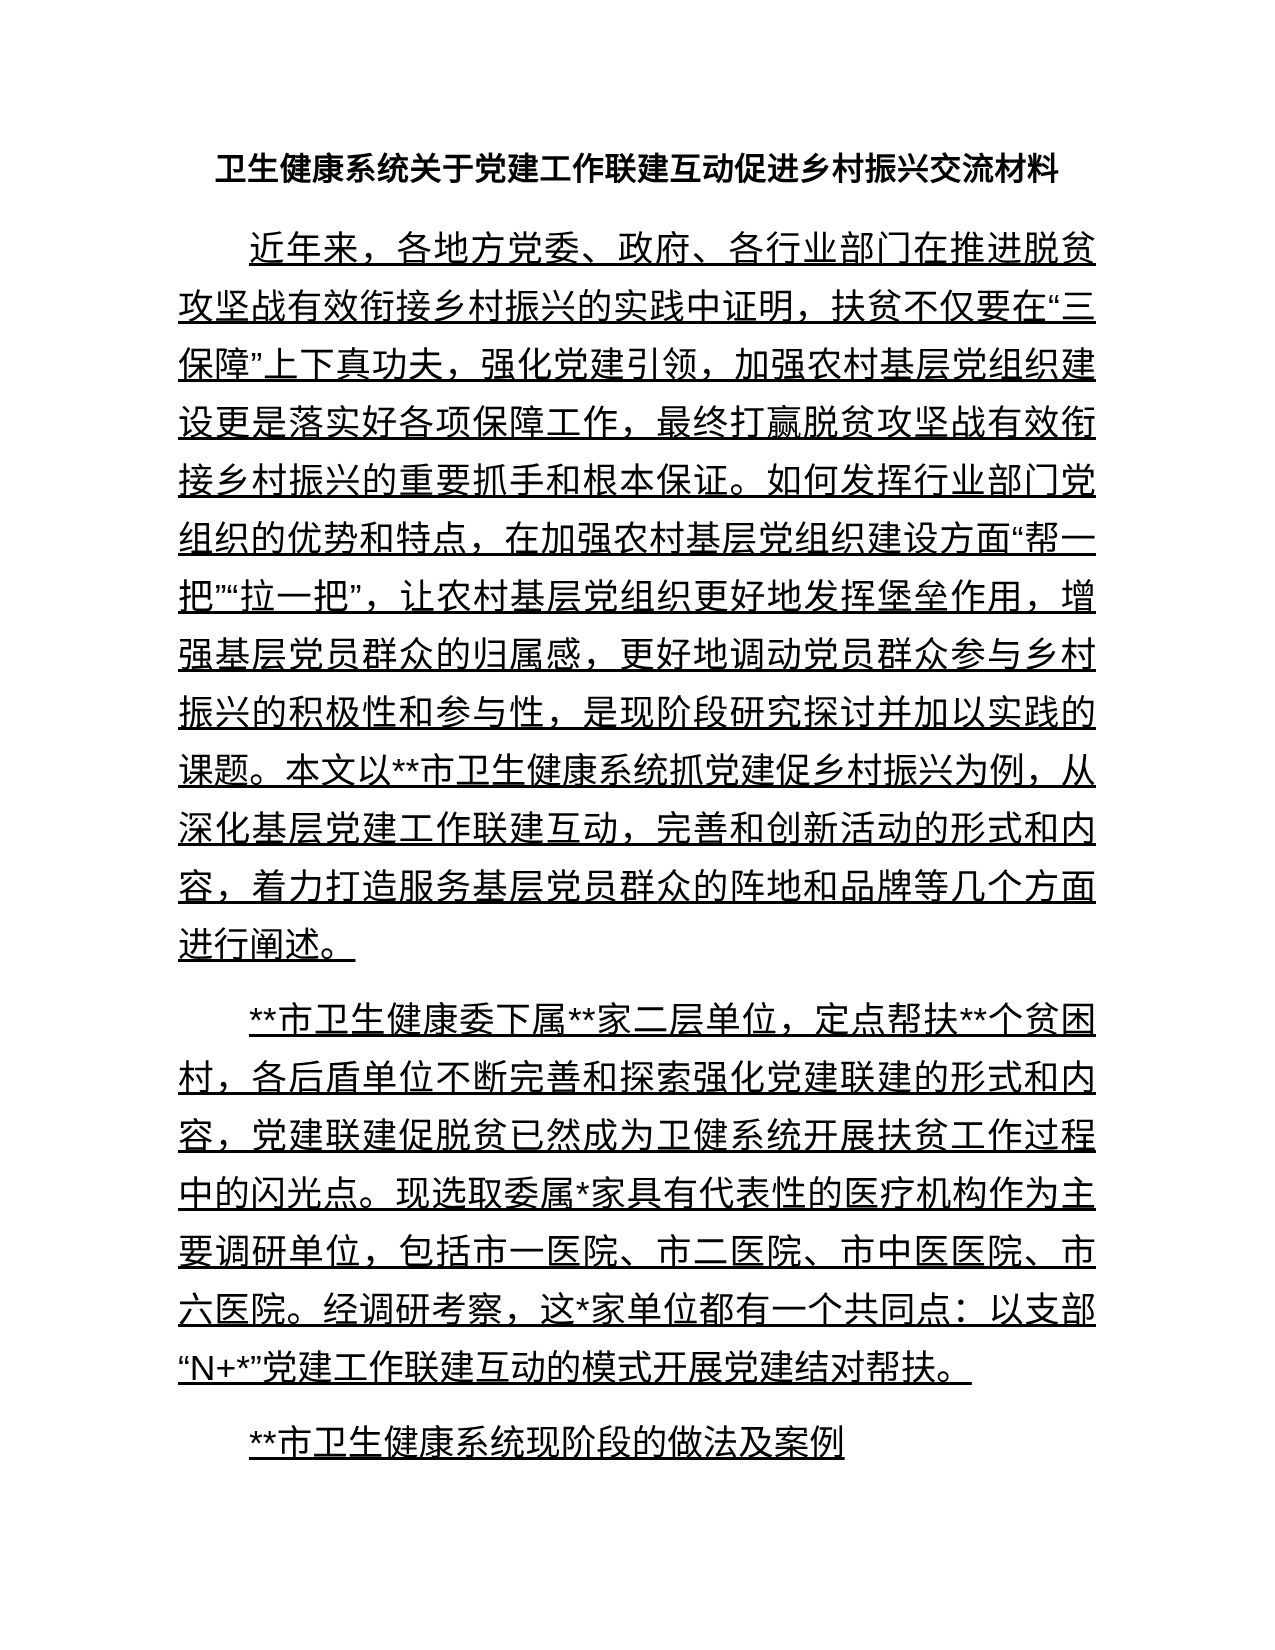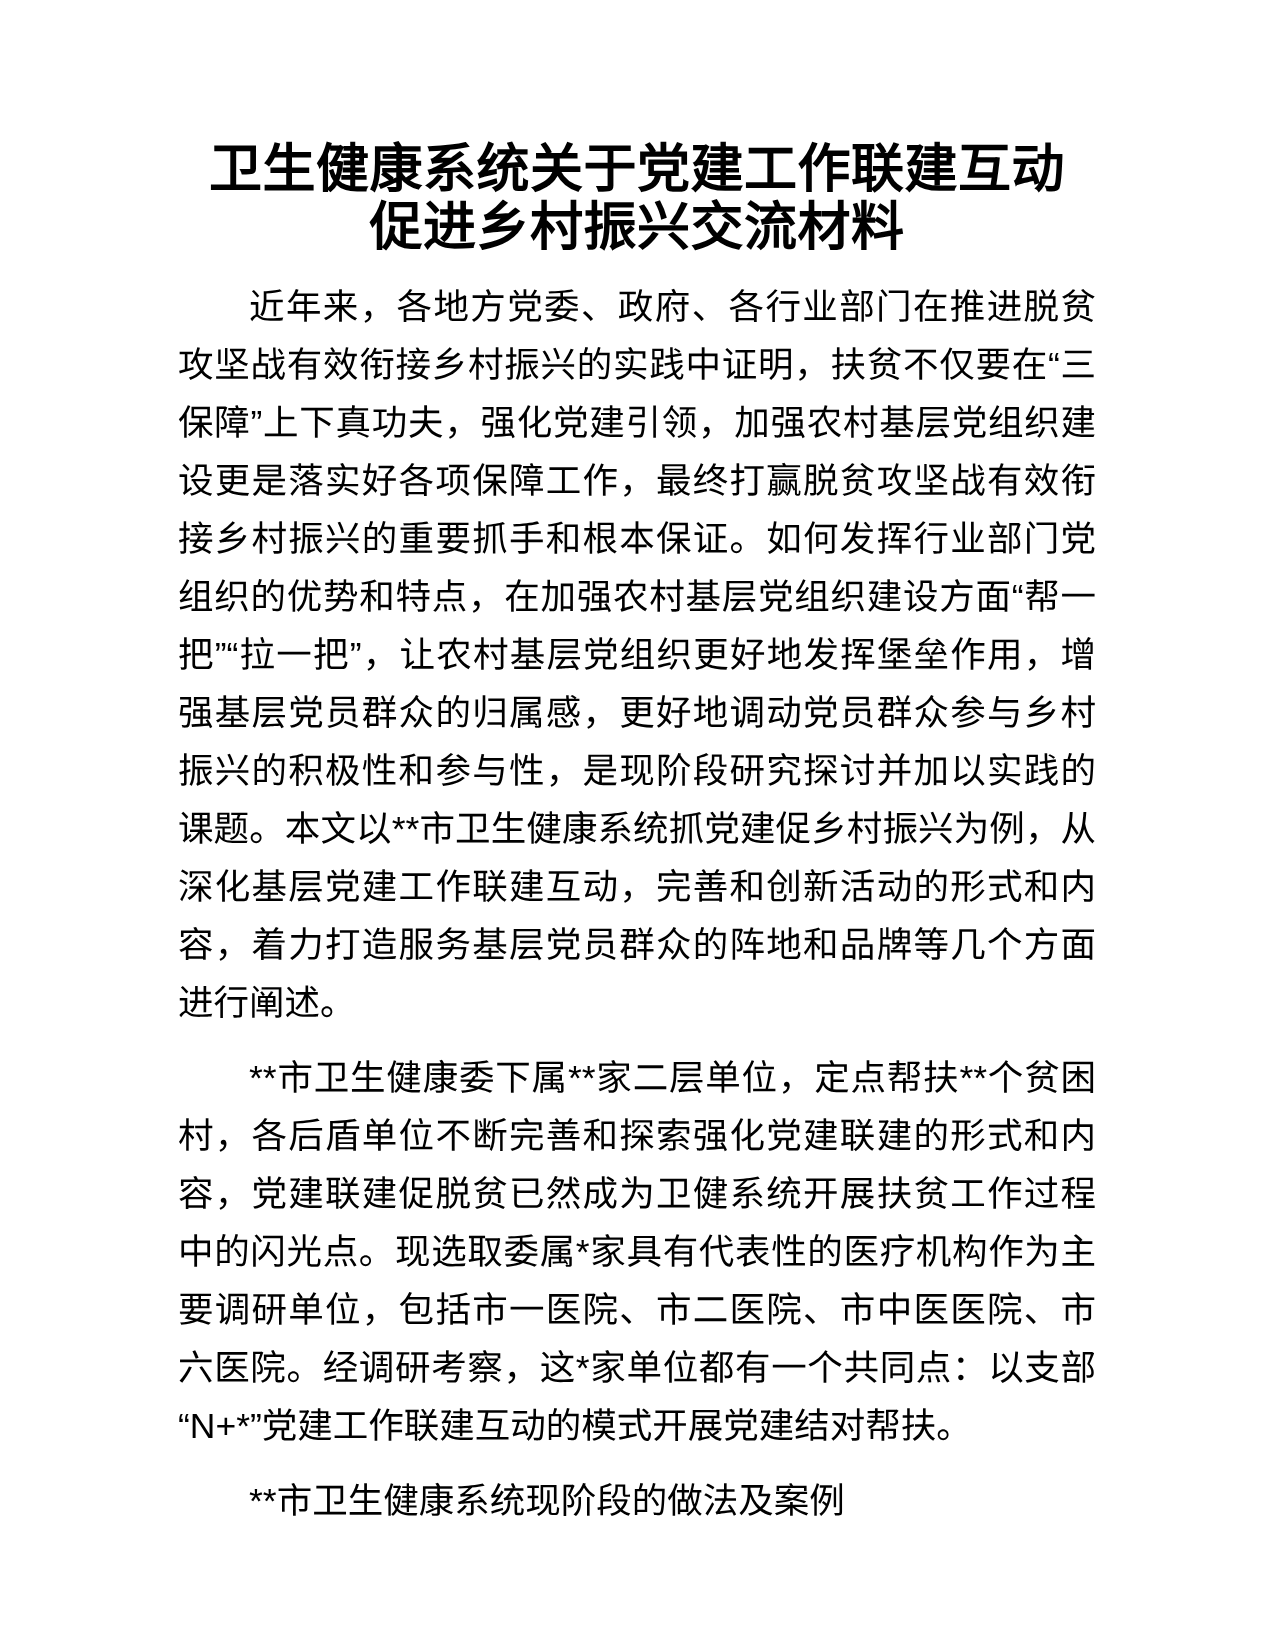--- a/index.html
+++ b/index.html
@@ -22,34 +22,35 @@
   .content {
     position: absolute;
     left: 178px;
     top: 0;
     width: 918px;
   }
 
   .doc-title {
     font-family: "Liberation Sans", "DejaVu Sans", sans-serif;
     font-weight: 700;
-    font-size: 53px;
+    font-size: 32px;
     line-height: 58px;
     letter-spacing: 0.5px;
     text-align: center;
     color: #000000;
     margin: 0;
     padding-top: 140px;
     padding-left: 14px;
     padding-right: 14px;
     word-break: break-all;
   }
 
   .body-block {
     margin-top: 22px;
+    text-decoration: underline;
   }
 
   p.para {
     font-family: "Liberation Sans", "DejaVu Sans", sans-serif;
     font-weight: 400;
     font-size: 35.5px;
     line-height: 58px;
     color: #000000;
     margin: 0 0 17px 0;
     text-align: justify;

